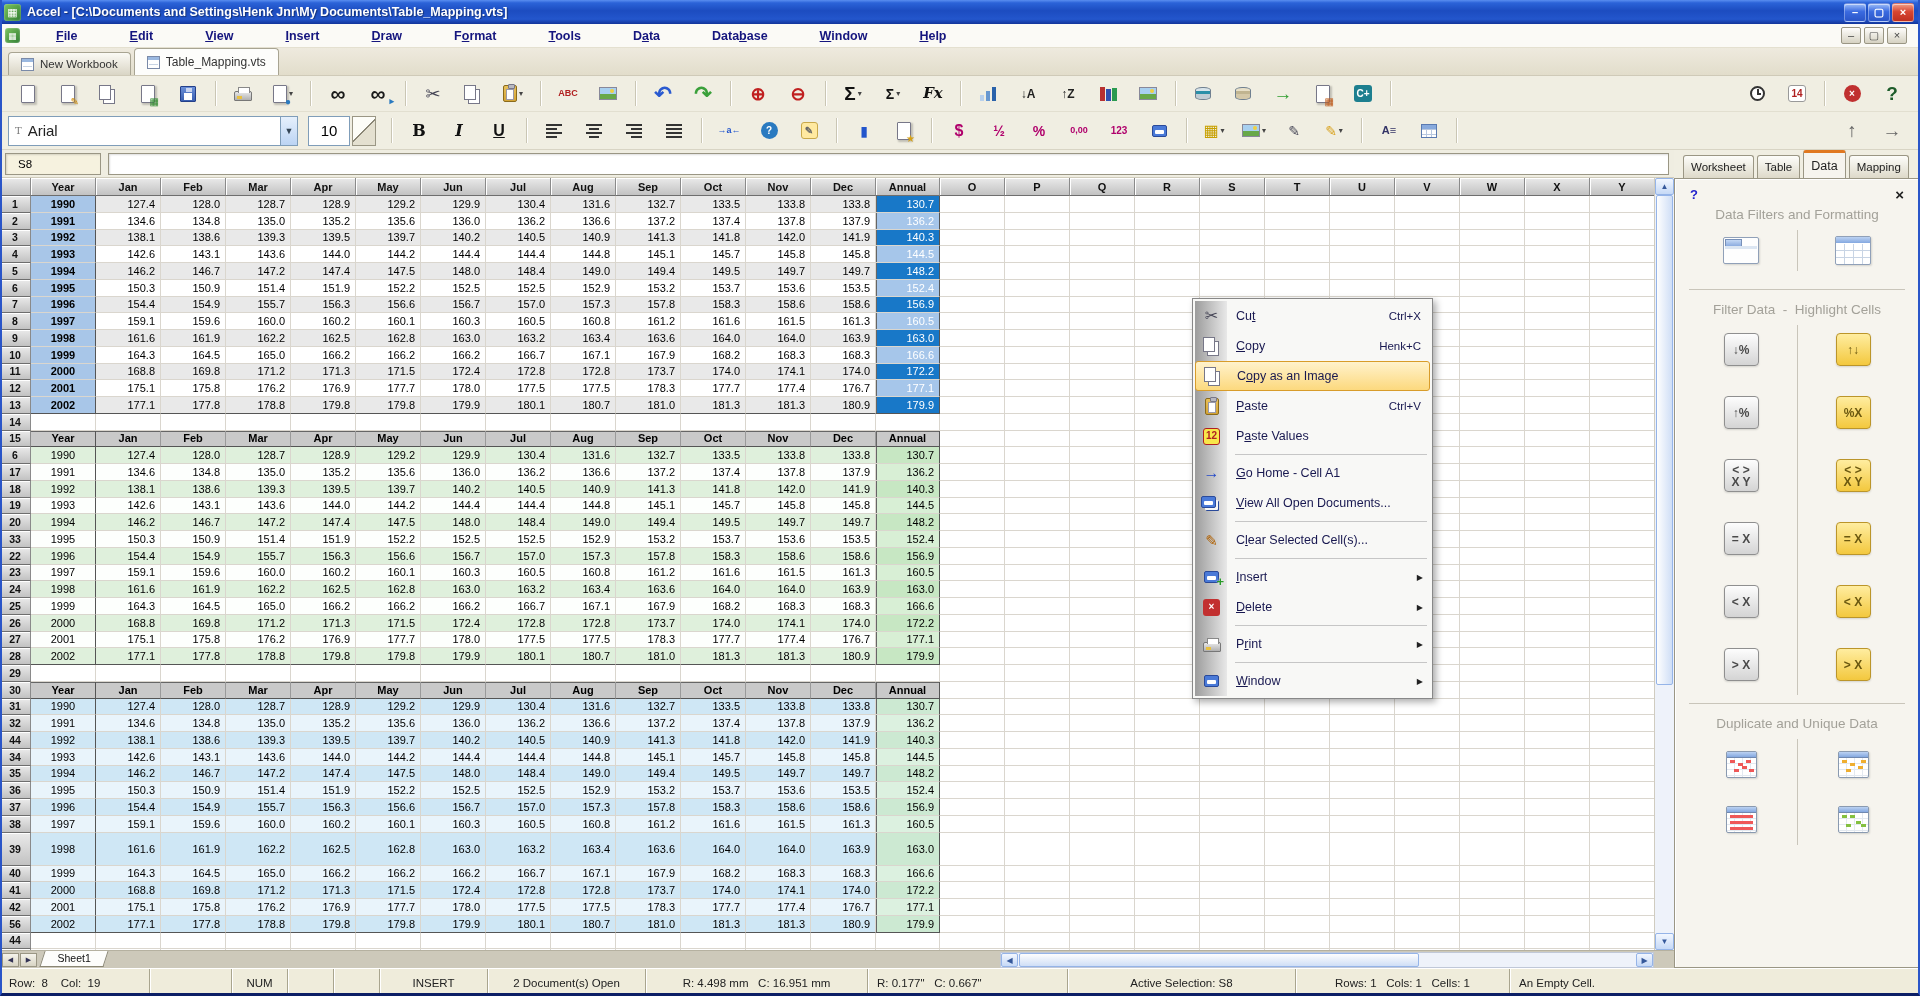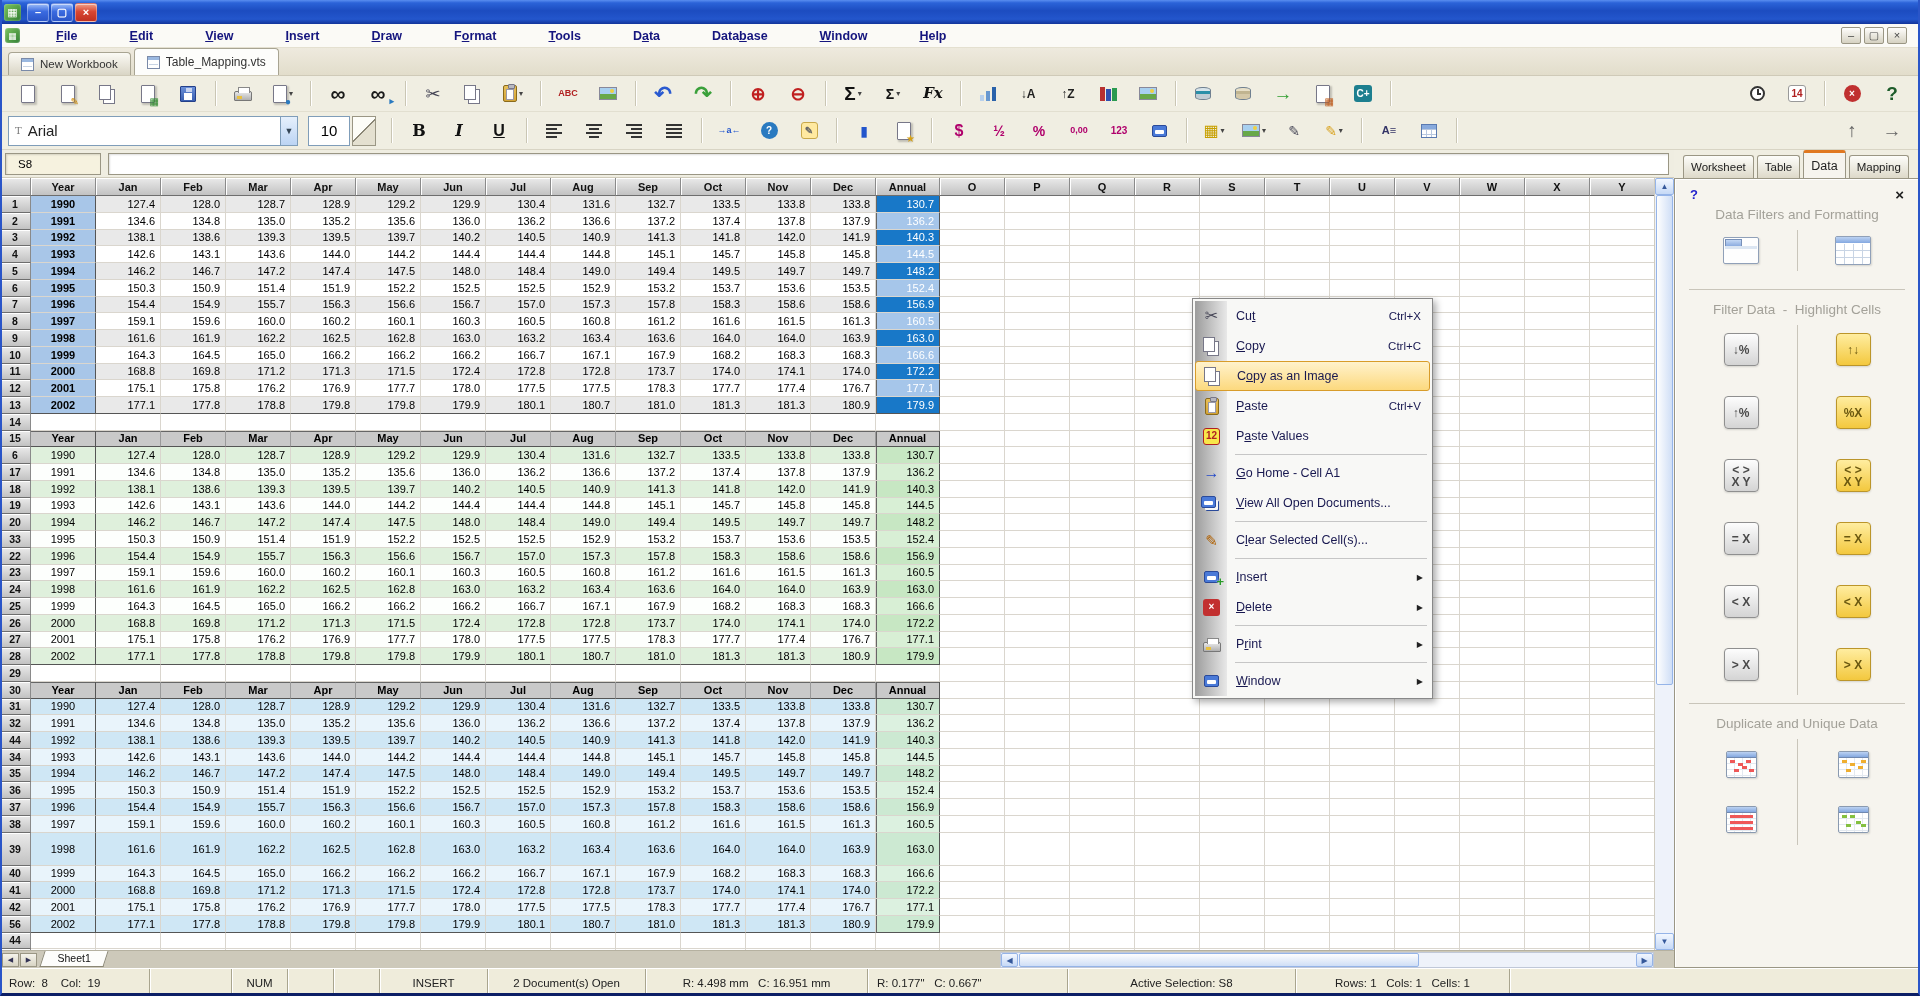--- a/index.html
+++ b/index.html
@@ -163,20 +163,21 @@
 .mtmark.red-rows{width:23px;background:#ef5858;box-shadow:0 6px 0 #ef5858,0 12px 0 #ef5858}
 .mtmark.green-scatter{background:#84c040;box-shadow:8px 0 0 #84c040,14px 6px 0 #84c040,4px 9px 0 #84c040,19px 9px 0 #84c040}
 
 #frame{position:absolute;inset:0;border-left:2px solid #2a55c8;border-right:2px solid #2a55c8;border-bottom:3px solid #0c1f66;pointer-events:none;z-index:100}
 </style>
 </head>
 <body>
 
 <div id="titlebar">
   <span class="app-icon">▦</span>
+  <span class="title">Accel - [C:\Documents and Settings\Henk Jnr\My Documents\Table_Mapping.vts]</span>
   <span class="wbtns" id="wbtns">
       <div class="wbtn">–</div>
       <div class="wbtn">▢</div>
       <div class="wbtn close">×</div>
     </span>
 </div>
 
 <div id="menubar">
   <span class="app-icon" style="width:15px;height:15px;font-size:9px">▦</span>
   <span id="menuitems">
@@ -1840,20 +1841,21 @@
     <div class="seg" style="width: 82px;"></div>
     <div class="seg center" style="width: 56px;">NUM</div>
     <div class="seg" style="width: 46px;"></div>
     <div class="seg" style="width: 46px;"></div>
     <div class="seg center" style="width: 108px;">INSERT</div>
     <div class="seg center" style="width: 158px;">2 Document(s) Open</div>
     <div class="seg center" style="width: 222px;">R: 4.498 mm   C: 16.951 mm</div>
     <div class="seg" style="width: 200px;">R: 0.177"   C: 0.667"</div>
     <div class="seg center" style="width: 228px;">Active Selection: S8</div>
     <div class="seg center" style="width: 214px;">Rows: 1   Cols: 1   Cells: 1</div>
+    <div class="seg last">An Empty Cell.</div>
   </div>
 
 <div id="panel">
   <div id="ptabs">
       <div class="ptab">Worksheet</div>
       <div class="ptab">Table</div>
       <div class="ptab active">Data</div>
       <div class="ptab">Mapping</div>
     </div>
   <div class="pbody">
@@ -1912,21 +1914,21 @@
         <span class="ic-glyph" style="color: rgb(68, 68, 85); font-size: 16px;">✂</span>
       </span>
       <span class="mlabel">Cu<u>t</u></span>
       <span class="mshort">Ctrl+X</span>
     </div>
     <div class="mitem">
       <span class="mico">
         <span class="ic-copy"></span>
       </span>
       <span class="mlabel"><u>C</u>opy</span>
-      <span class="mshort">Ctrl+C</span>
+      <span class="mshort">Henk+C</span>
     </div>
     <div class="mitem hl">
       <span class="mico">
         <span class="ic-copy"></span>
       </span>
       <span class="mlabel">C<u>o</u>py as an Image</span>
     </div>
     <div class="mitem">
       <span class="mico">
         <span class="ic-clip"></span>

